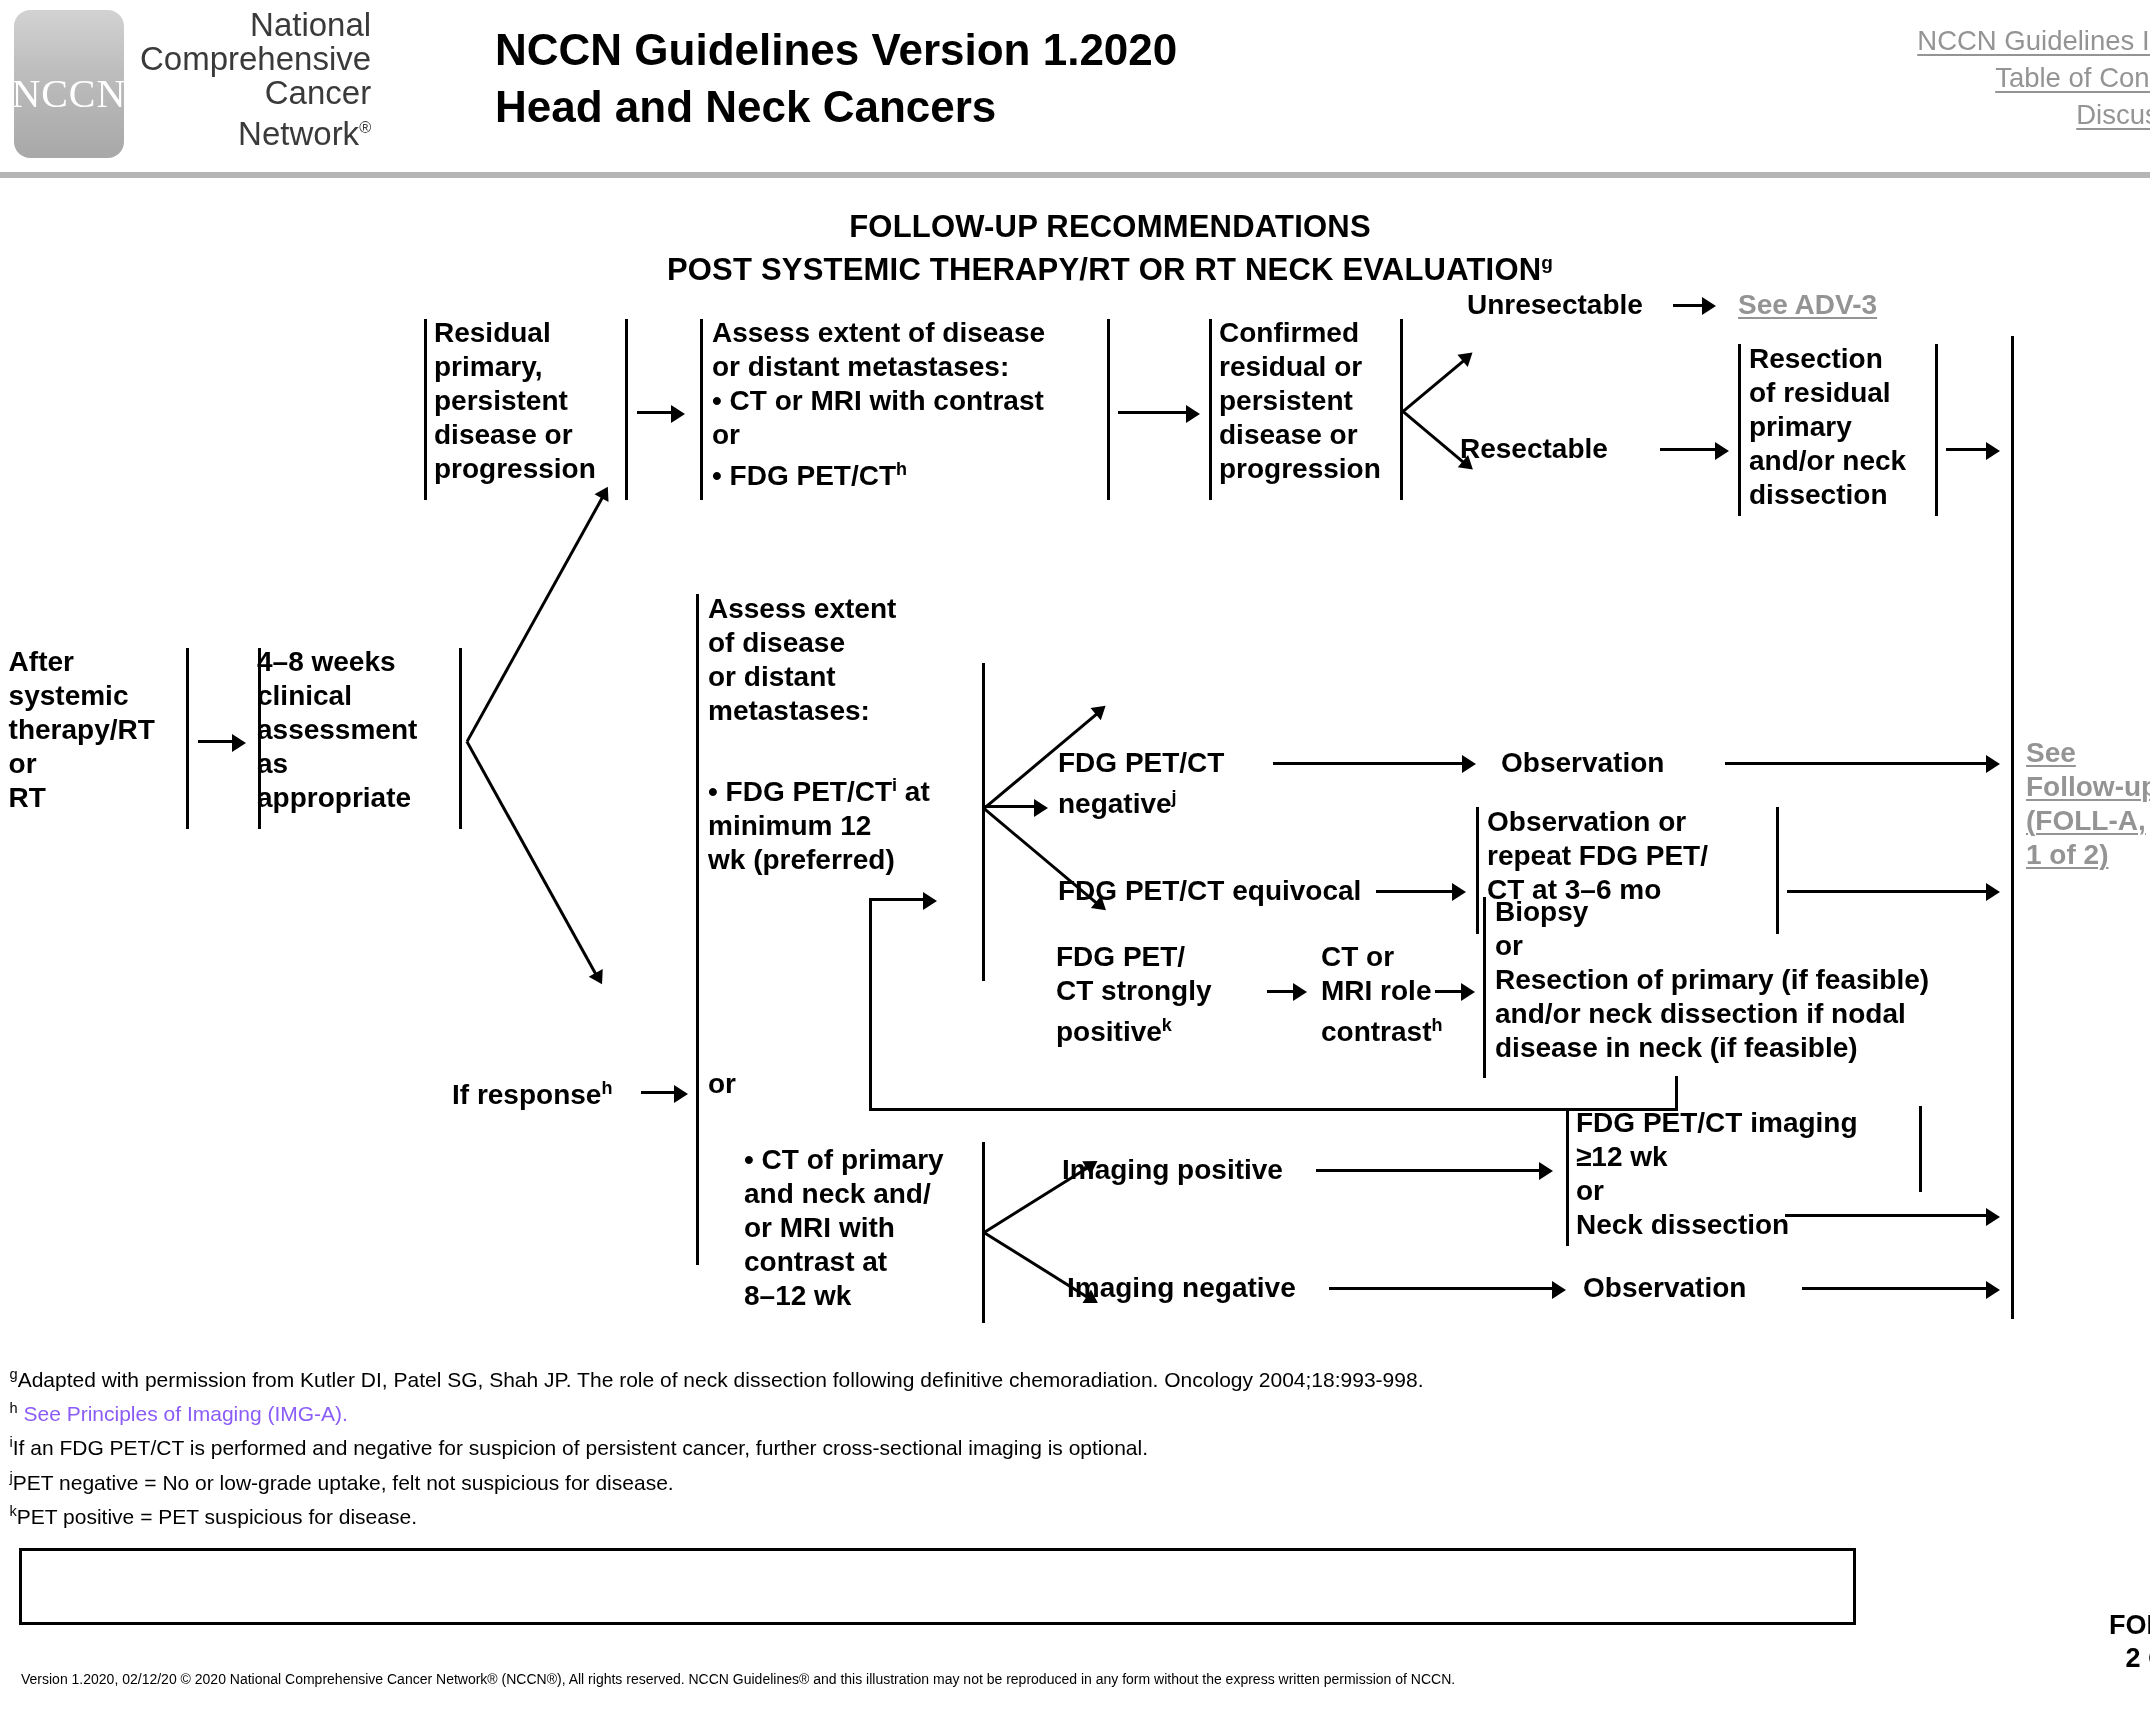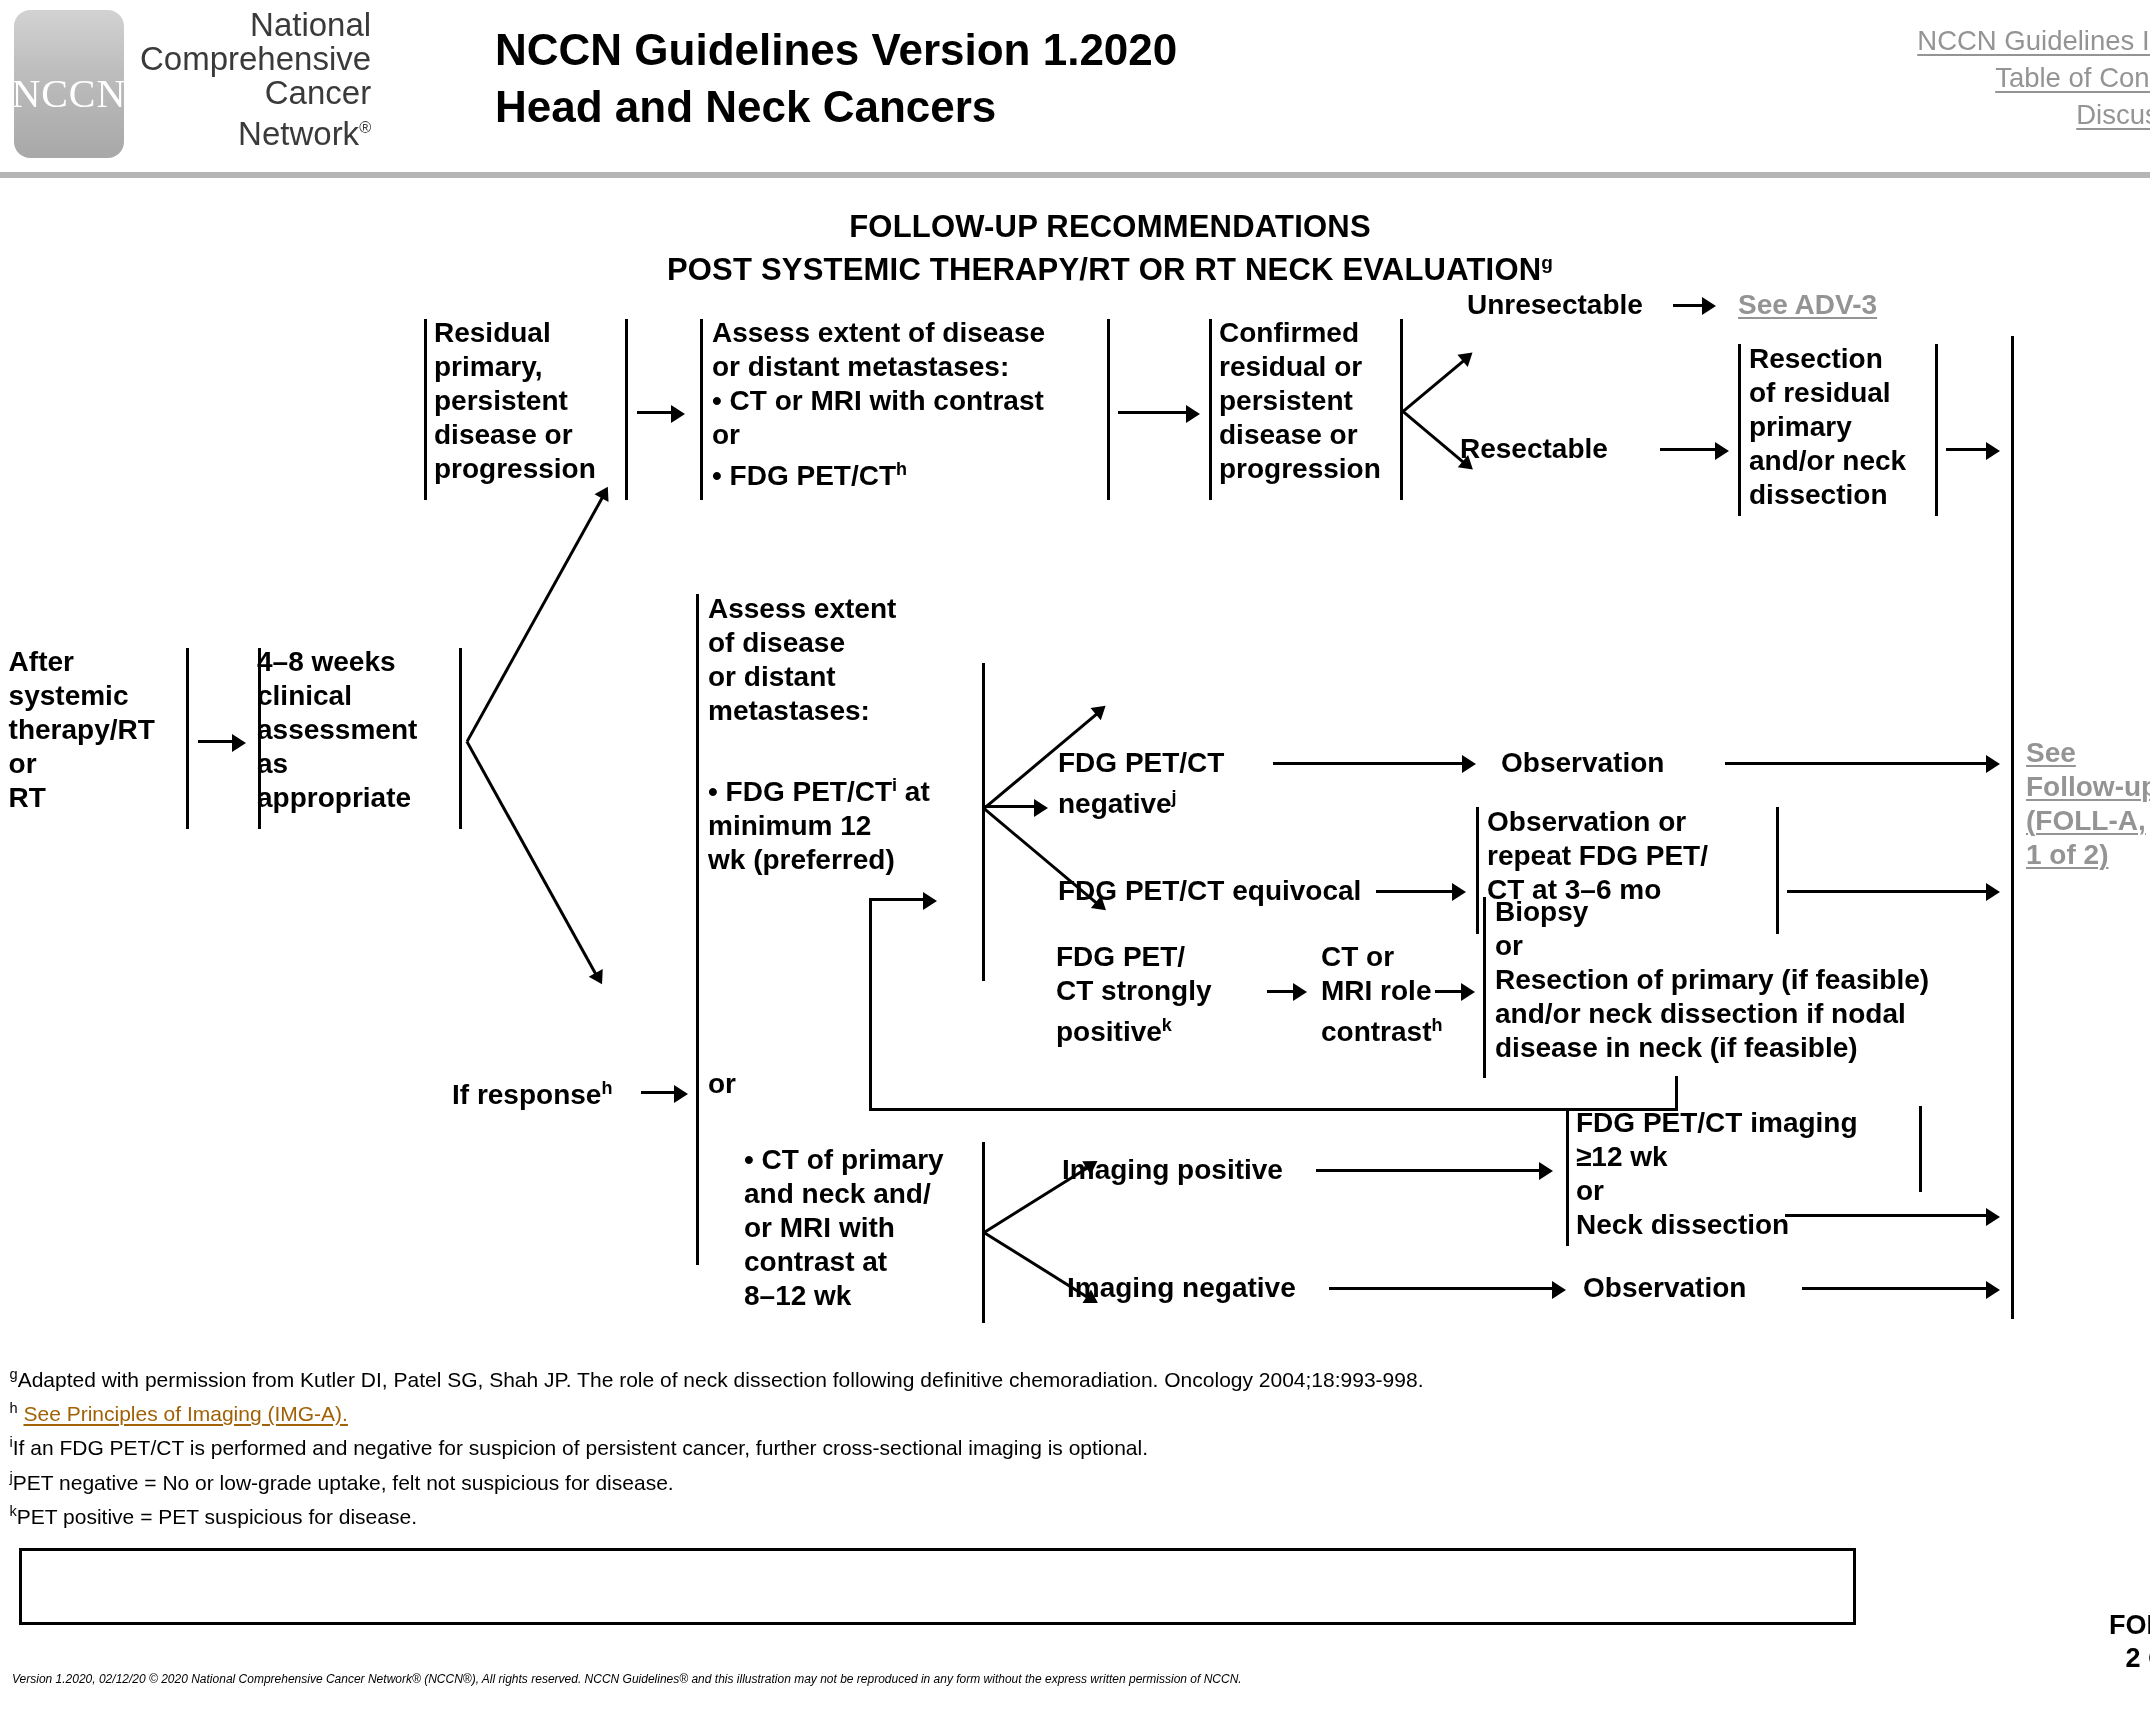--- a/index.html
+++ b/index.html
@@ -73,34 +73,34 @@
     border-left:13px solid #000;}
 
   .greylink{color:#949494;text-decoration:underline;text-underline-offset:3px;
     text-decoration-thickness:2.2px;cursor:pointer;}
 
   
   #footnotes{position:absolute;left:9.5px;top:1361px;width:2194px;
     font-size:21px;line-height:27.5px;}
   #footnotes .fn{display:block;margin-bottom:1.7px;}
   #footnotes sup{font-size:14.6px;}
-  #footnotes .lk{color:#a16207;text-decoration:underline;
+  #footnotes .lk{color:#8b5cf6;
     text-underline-offset:2.6px;text-decoration-thickness:1.7px;cursor:pointer;}
 
   
   #note-box{position:absolute;left:19.4px;top:1548px;width:1837px;height:77px;
     border:3px solid #000;box-sizing:border-box;padding:9.5px 12px;}
   #note-box div{font-size:19.4px;line-height:26px;font-weight:bold;}
 
   
   #page-marker{position:absolute;right:12px;top:1609px;text-align:right;
     font-size:27px;line-height:33px;font-weight:bold;}
 
   
-  #copyright{position:absolute;left:12px;top:1669px;font-size:12px;line-height:20px;font-style:italic;}
+  #copyright{position:absolute;left:21px;top:1669px;font-size:14px;line-height:20px;}
 </style>
 </head>
 <body>
 
 <div id="header">
   <div id="nccn-logo-box">
     <span id="nccn-logo-text">NCCN</span>
   </div>
   <div id="nccn-wordmark">
     <div>National</div>

